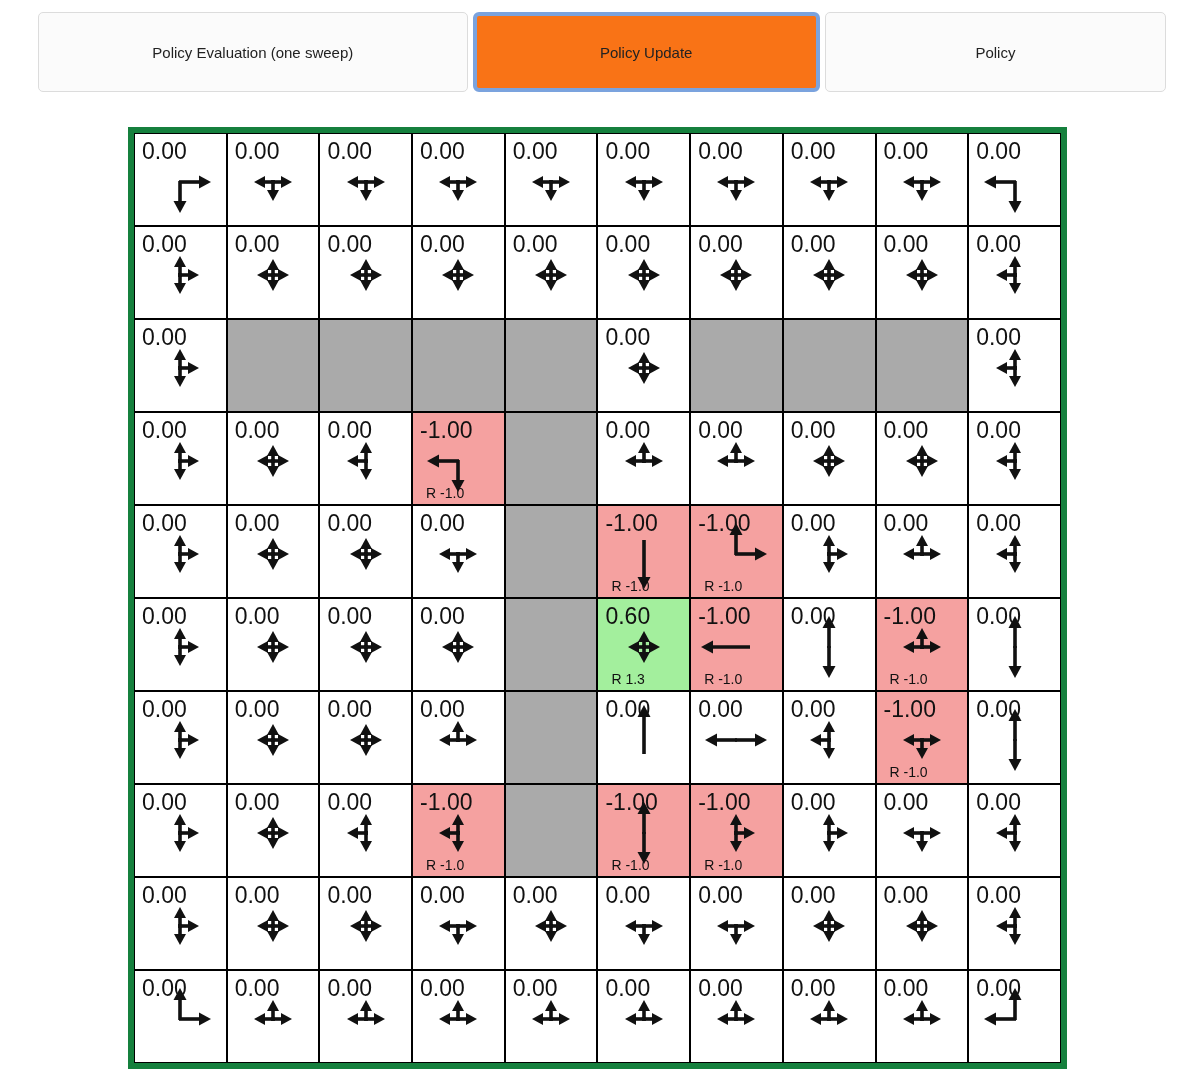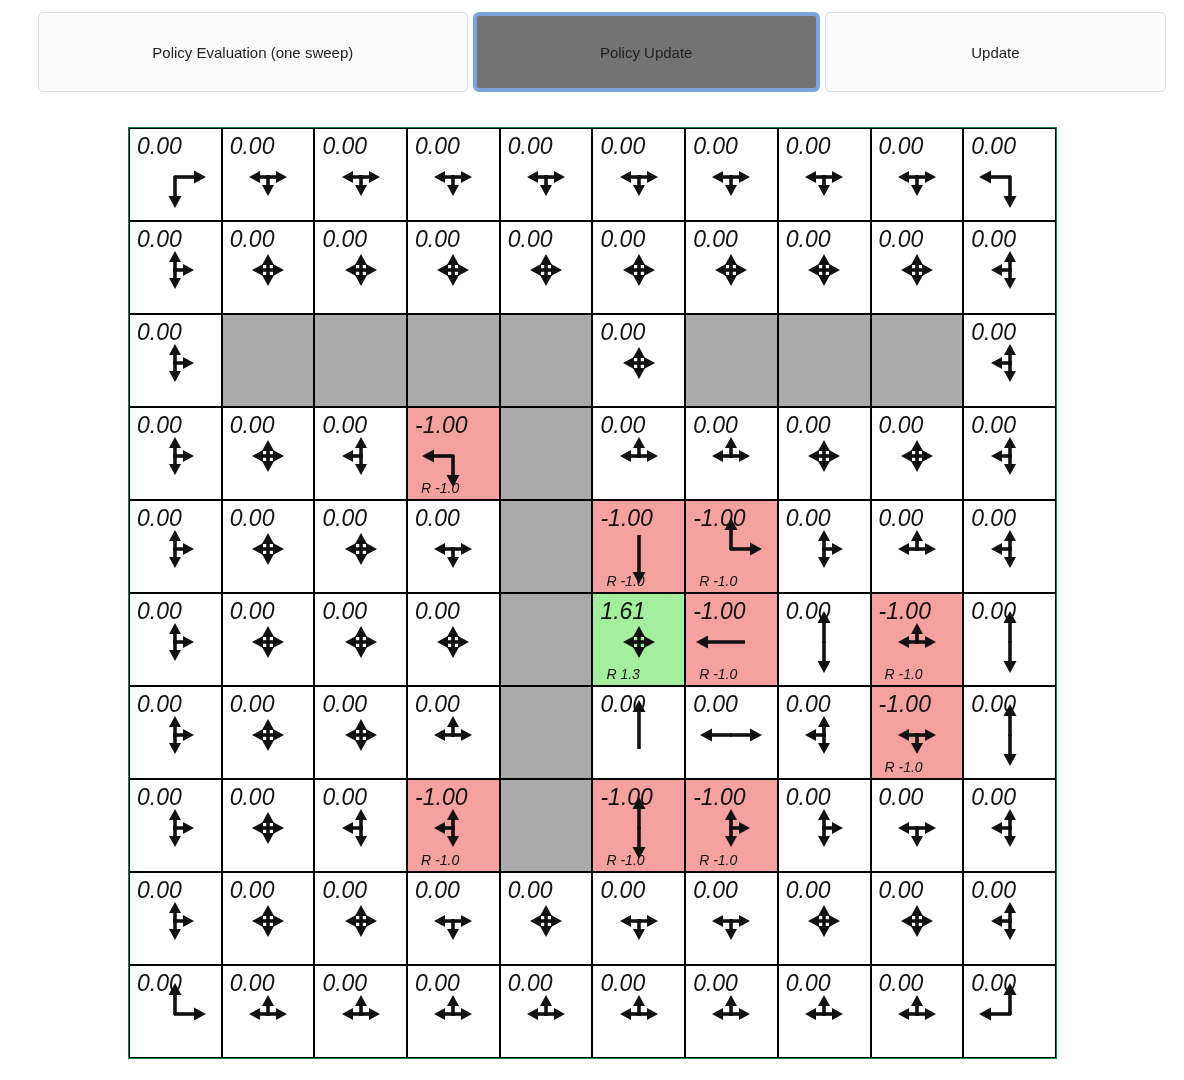--- a/index.html
+++ b/index.html
@@ -34,35 +34,34 @@
     color: #222222;
     display: flex;
     align-items: center;
     justify-content: center;
     cursor: pointer;
     box-sizing: border-box;
     flex: 1;
   }
   .tb-btn.first { flex: 1.27; }
   .tb-btn.active {
-    background: #737373;
+    background: #f97316;
     border: 4px solid #7ba3de;
     border-radius: 6px;
   }
   
   .grid {
     position: absolute;
     left: 128px;
     top: 127px;
     display: grid;
     grid-template-columns: repeat(10, 92.7px);
     grid-template-rows: repeat(10, 93px);
-    border: 1px solid #15803d;
+    border: 6px solid #15803d;
     background: #22c55e;
-    font-style: italic;
   }
   .cell {
     position: relative;
     border: 1px solid #000;
     box-sizing: border-box;
     background: #ffffff;
     overflow: visible;
   }
   .cell.wall  { background: #aaaaaa; }
   .cell.red   { background: #f5a1a0; }
@@ -93,21 +92,21 @@
     margin-left: 7px;
   }
 </style>
 </head>
 <body>
 
 <div class="app">
   <div class="toolbar">
       <button class="tb-btn first">Policy Evaluation (one sweep)</button>
       <button class="tb-btn active">Policy Update</button>
-      <button class="tb-btn">Update</button>
+      <button class="tb-btn">Policy</button>
     </div>
   <div class="grid">
       <div class="cell">
         <div class="val">0.00</div>
         <div class="arrows"><svg width="76" height="76" viewBox="-38 -38 76 76">
             <g transform="rotate(180)">
               <line x1="0" y1="1" x2="0" y2="-20" stroke="#111111" stroke-width="3.6"></line>
               <polygon points="0,-31 -6.5,-19 6.5,-19" fill="#111111"></polygon>
             </g>
             <g transform="rotate(90)">
@@ -919,21 +918,21 @@
               <polygon points="0,-16 -6,-5 6,-5" fill="#111111"></polygon>
             </g>
             <g transform="rotate(90)">
               <line x1="0" y1="2" x2="0" y2="-6" stroke="#111111" stroke-width="3.6"></line>
               <polygon points="0,-16 -6,-5 6,-5" fill="#111111"></polygon>
             </g>
           </svg></div>
       </div>
       <div class="cell wall"></div>
       <div class="cell green">
-        <div class="val">1.61</div>
+        <div class="val">0.60</div>
         <div class="arrows"><svg width="76" height="76" viewBox="-38 -38 76 76">
             <g transform="rotate(0)">
               <line x1="0" y1="2" x2="0" y2="-6" stroke="#111111" stroke-width="3.6"></line>
               <polygon points="0,-16 -6,-5 6,-5" fill="#111111"></polygon>
             </g>
             <g transform="rotate(180)">
               <line x1="0" y1="2" x2="0" y2="-6" stroke="#111111" stroke-width="3.6"></line>
               <polygon points="0,-16 -6,-5 6,-5" fill="#111111"></polygon>
             </g>
             <g transform="rotate(270)">

